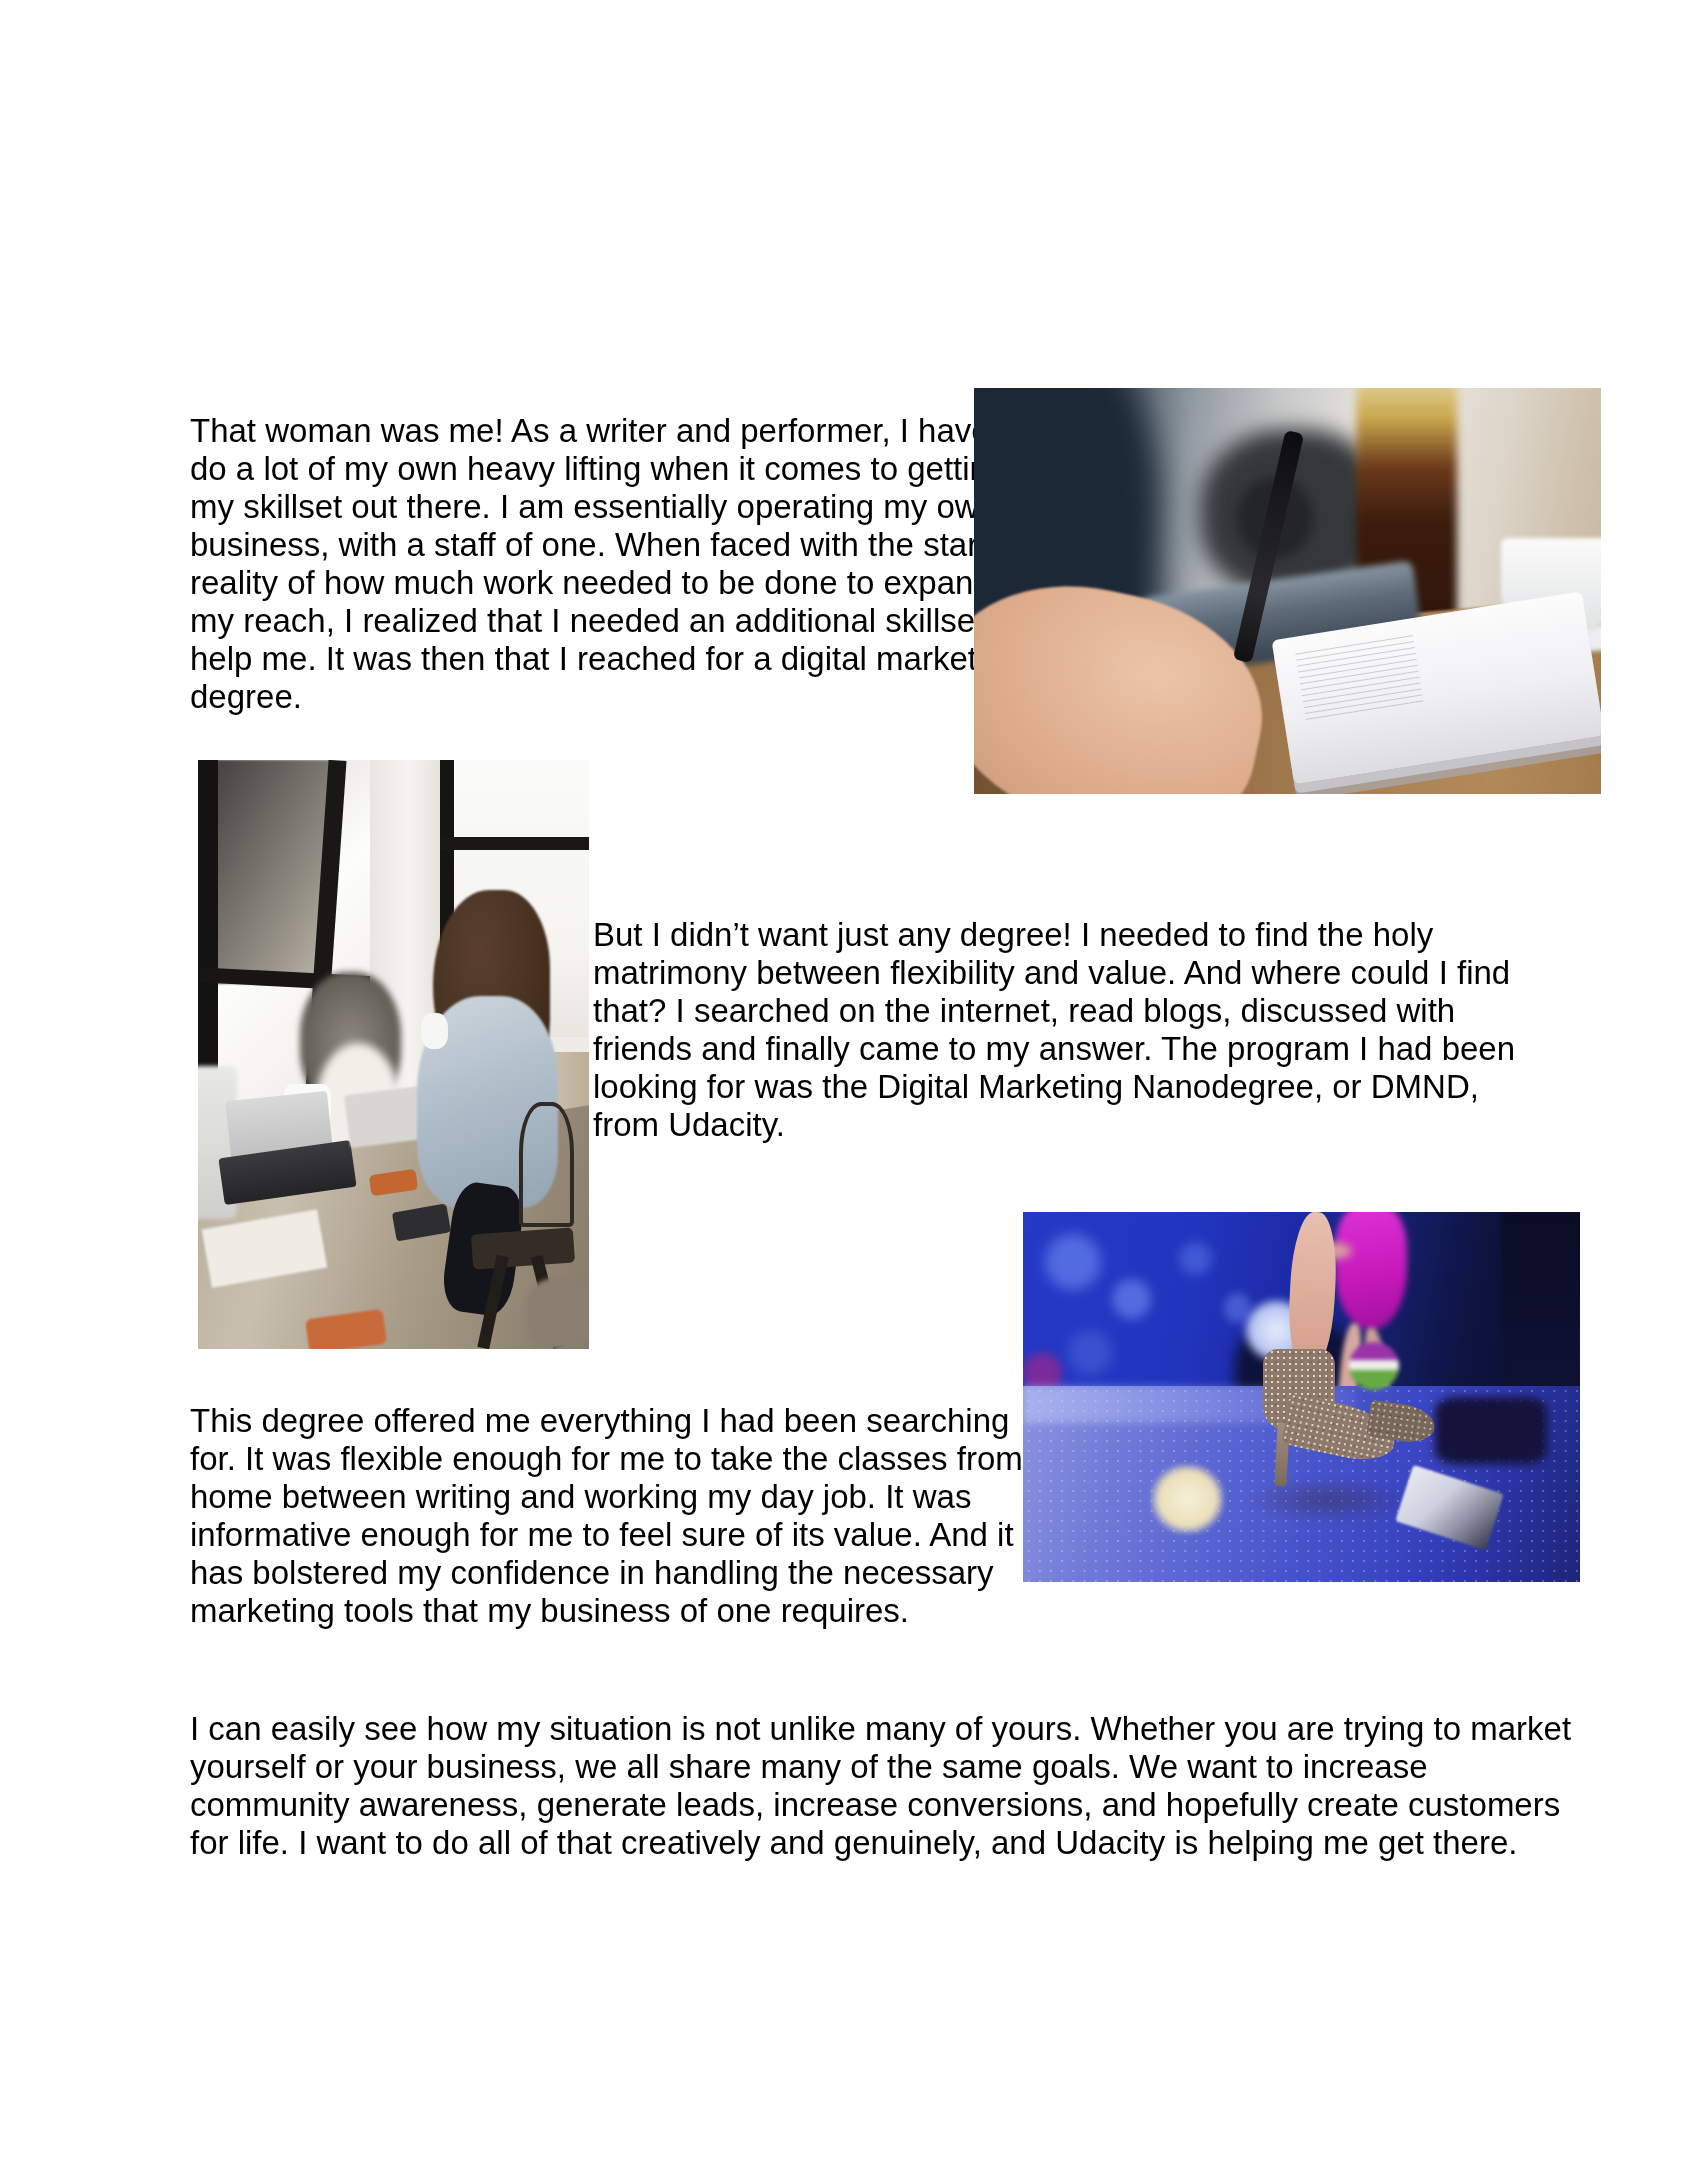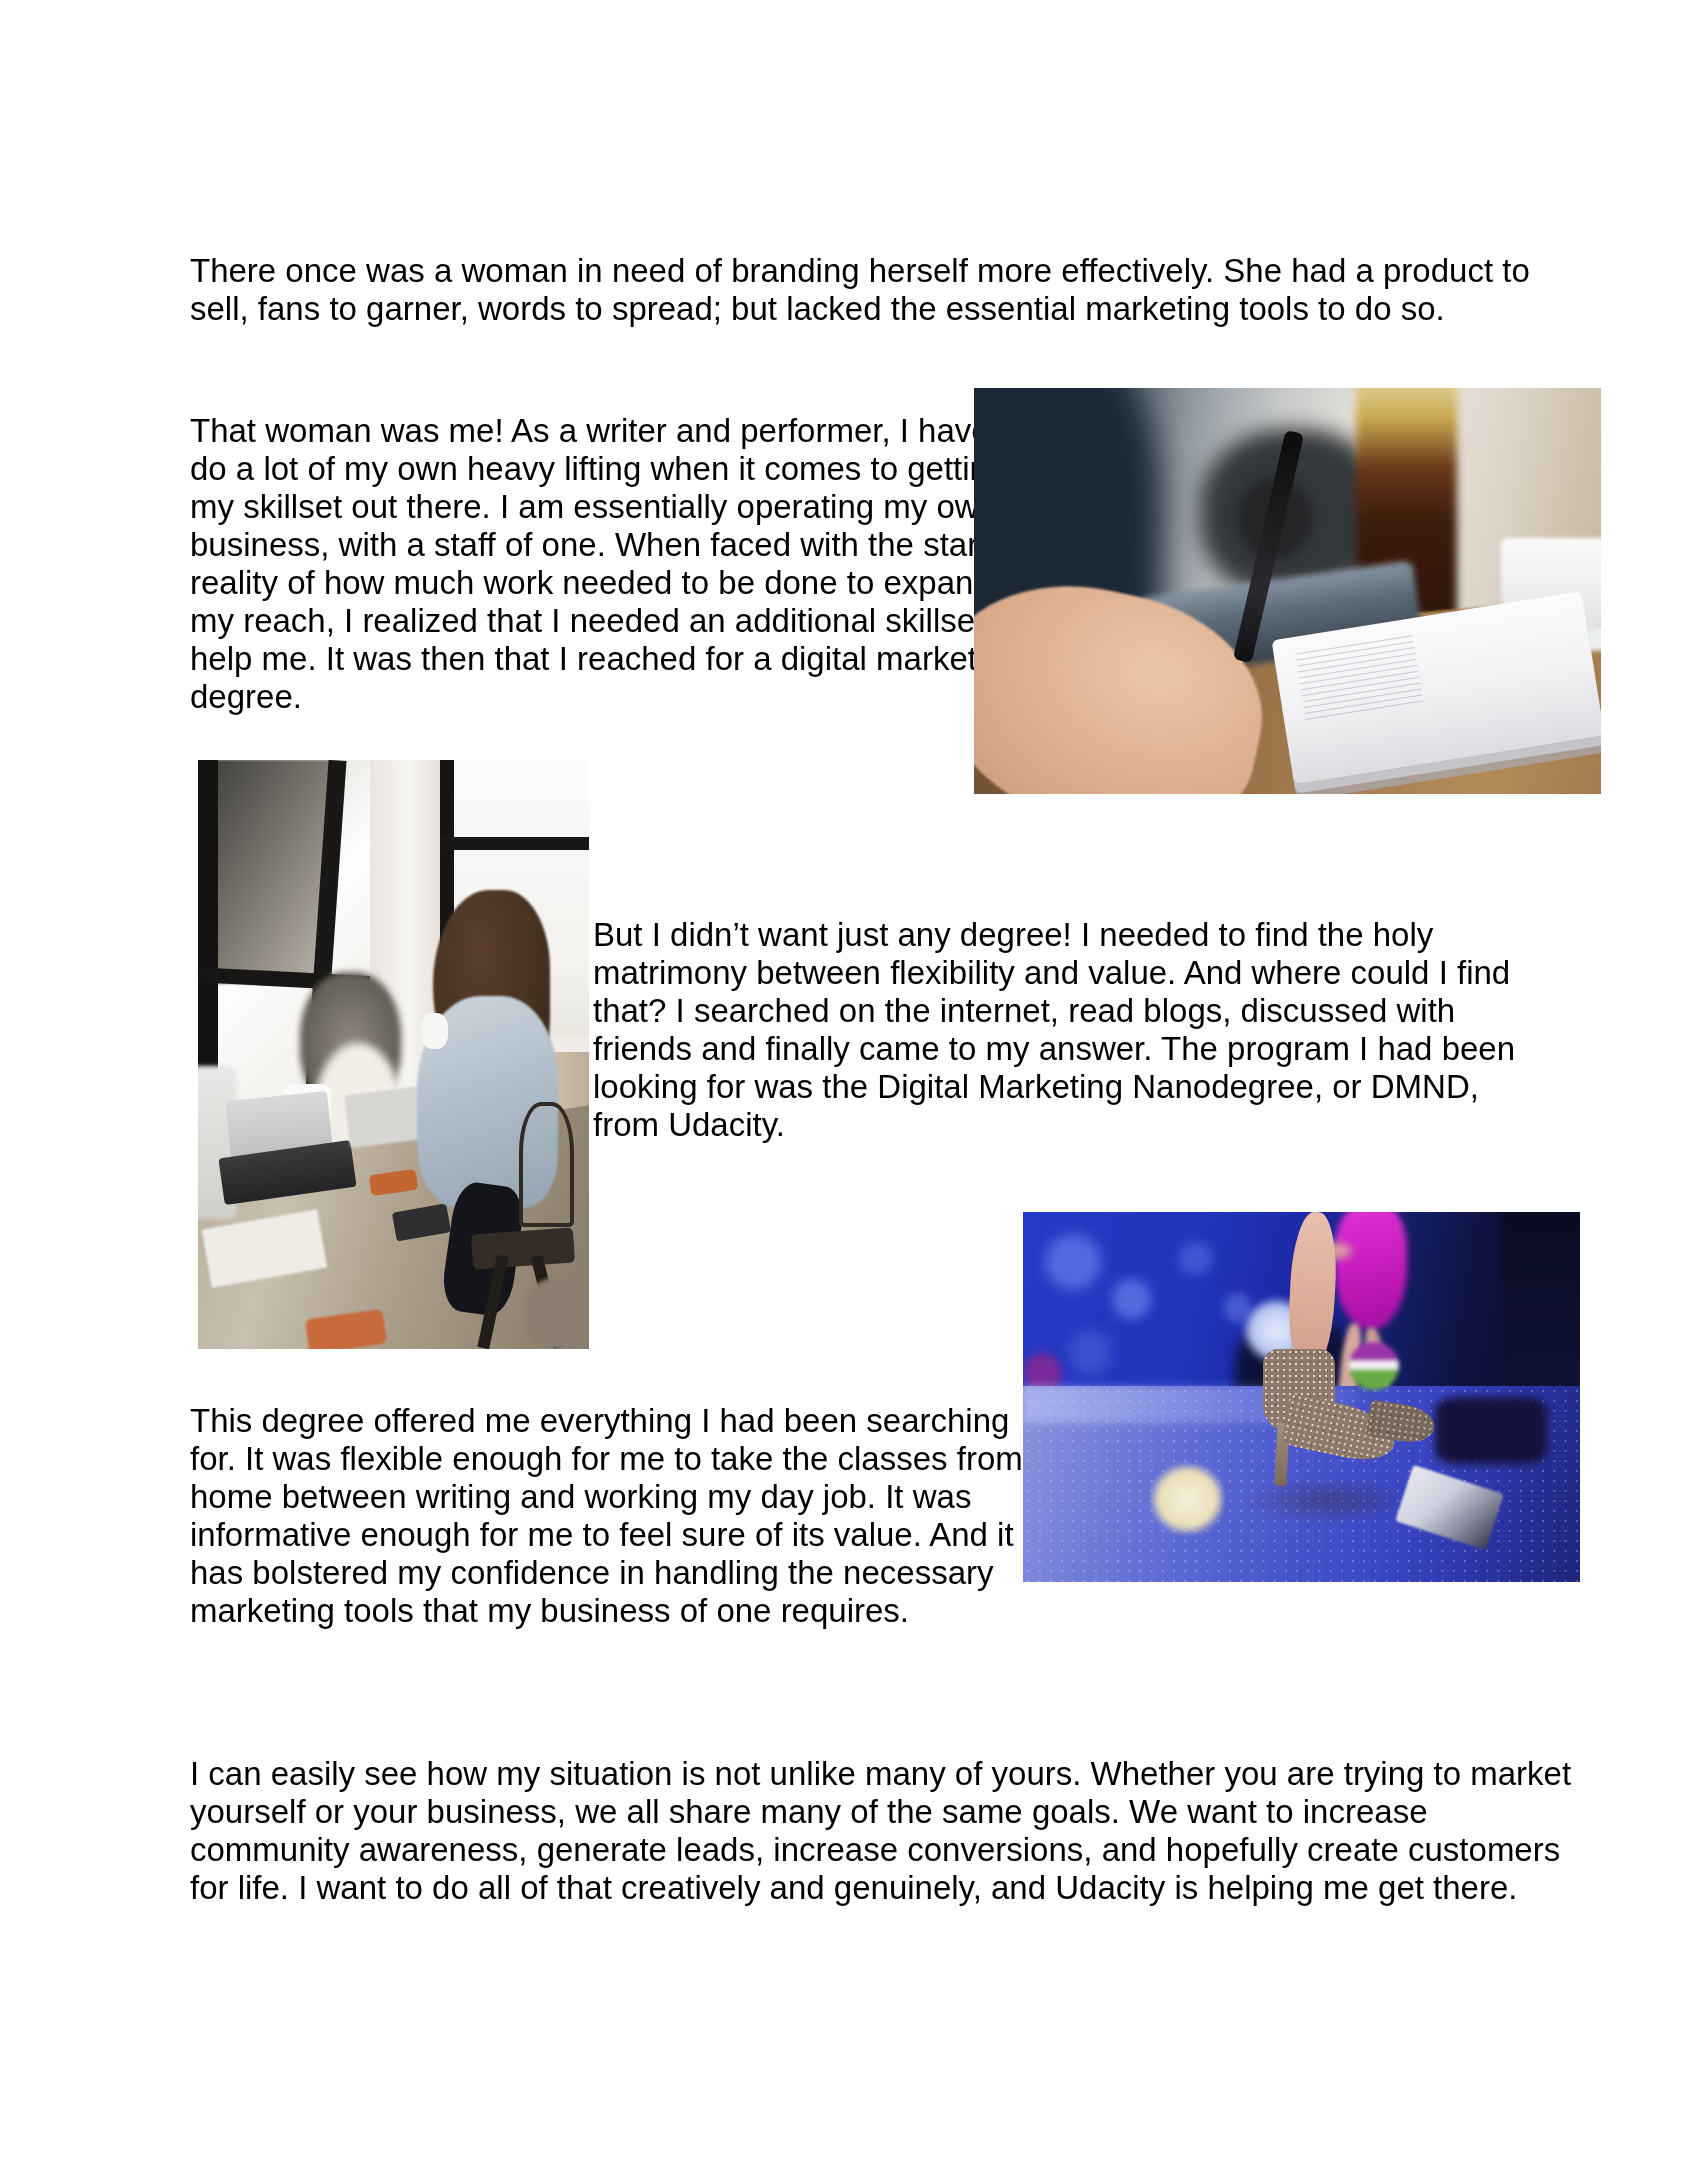--- a/index.html
+++ b/index.html
@@ -3,21 +3,21 @@
 <meta charset="utf-8">
 <style>
   html,body{margin:0;padding:0;background:#ffffff;}
   .page{position:relative;width:1687px;height:2183px;background:#ffffff;overflow:hidden;
         font-family:"Liberation Sans","DejaVu Sans",sans-serif;font-size:33px;line-height:38px;color:#000000;}
   .para{position:absolute;margin:0;white-space:pre-line;letter-spacing:0;}
   #p-intro{left:190px;top:252px;width:1442px;}
   #p-that-woman{left:190px;top:412px;width:887px;}
   #p-degree-search{left:593px;top:916px;width:992px;}
   #p-degree-offered{left:190px;top:1402px;width:939px;}
-  #p-closing{left:190px;top:1710px;width:1442px;margin-top:45px;}
+  #p-closing{left:190px;top:1710px;width:1442px;}
 
   .photo{position:absolute;overflow:hidden;background:#dddddd;}
   #photo-1{left:974px;top:388px;width:627px;height:406px;}
   #photo-2{left:198px;top:760px;width:391px;height:589px;}
   #photo-3{left:1023px;top:1212px;width:557px;height:370px;}
   .art{position:absolute;}
 
   
   .p1-bg{inset:0;background:linear-gradient(100deg,#1f2a38 0%,#2c3a49 12%,#55636f 22%,#939ca4 32%,#c6c8c8 44%,#e4e1dc 56%,#e7e2da 66%,#dcd4c8 78%,#cdbfa9 90%,#c3b29a 100%);}
   .p1-person{left:-12%;top:-15%;width:42%;height:115%;background:#1c2836;border-radius:40%;filter:blur(16.5px);}
@@ -96,22 +96,20 @@
   .p3-heel{left:45.5%;top:57%;width:2.2%;height:17%;background:linear-gradient(#a08d7e,#7c6a5c);transform:rotate(3deg);border-radius:2px;}
   .p3-reflect{left:40%;top:72%;width:30%;height:12%;background:radial-gradient(rgba(60,50,80,.5),rgba(60,50,90,0) 70%);filter:blur(2.6px);}
   .p3-equip{left:74%;top:50%;width:20%;height:18%;background:#15123c;border-radius:20%;filter:blur(4px);}
   .p3-mag{left:68%;top:72%;width:17%;height:16%;background:linear-gradient(120deg,#e9e9f2 0%,#cdd0de 40%,#8a8da0 70%,#3a3c50 100%);transform:rotate(18deg);border-radius:4px;filter:blur(1.3px);}
 </style>
 </head>
 <body>
 
 <div class="page">
 
-  <p class="para" id="p-intro">There once was a woman in need of branding herself more effectively. She had a product to
-sell, fans to garner, words to spread; but lacked the essential marketing tools to do so.</p>
 
   <p class="para" id="p-that-woman">That woman was me! As a writer and performer, I have to
 do a lot of my own heavy lifting when it comes to getting
 my skillset out there. I am essentially operating my own
 business, with a staff of one. When faced with the stark
 reality of how much work needed to be done to expand
 my reach, I realized that I needed an additional skillset to
 help me. It was then that I reached for a digital marketing
 degree.</p>
 

